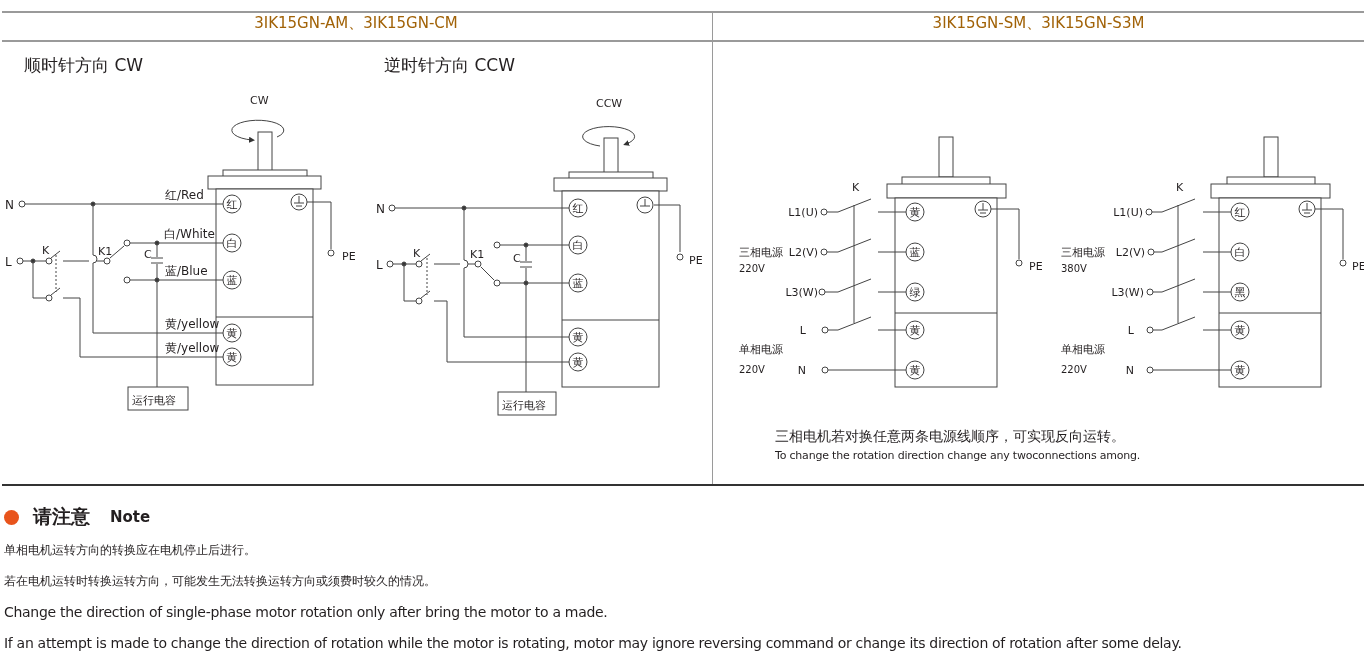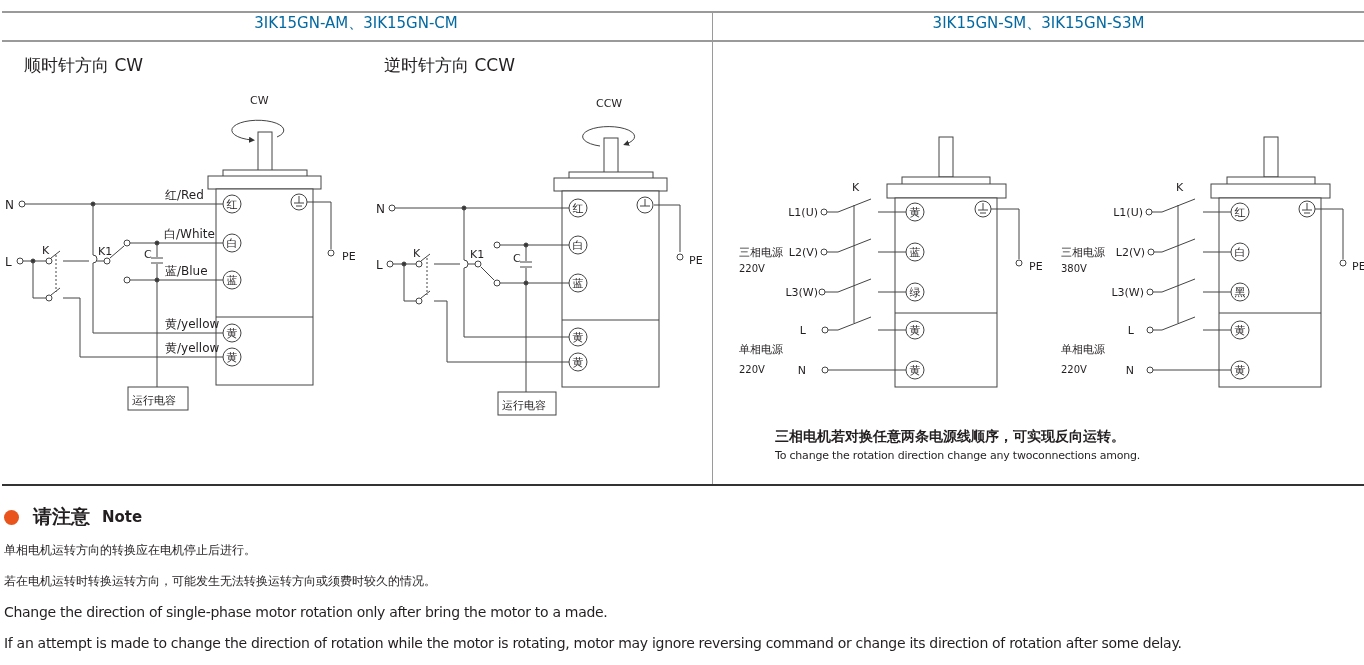--- a/index.html
+++ b/index.html
@@ -1,26 +1,26 @@
 <!DOCTYPE html>
 <html><head>
 <meta charset="utf-8">
 <style>
   html, body { margin:0; padding:0; background:#ffffff; }
   body { width:1364px; height:665px; position:relative; overflow:hidden;
          font-family:"DejaVu Sans", "Liberation Sans", sans-serif; color:#231f20; }
   .abs { position:absolute; }
   .hline { position:absolute; height:2px; background:#9a9a9a; }
   .vline { position:absolute; width:1px; background:#9a9a9a; }
-  .hdr { position:absolute; top:14px; font-size:15px; text-align:center; color:#0369a1; }
+  .hdr { position:absolute; top:14px; font-size:15px; text-align:center; color:#a16207; }
   .sub { position:absolute; top:54px; font-size:17px; color:#231f20; }
   svg text { font-family:"DejaVu Sans", "Liberation Sans", sans-serif; fill:#231f20; }
   .note-title { position:absolute; left:4px; top:504px; font-size:19px; font-weight:bold; display:flex; align-items:center;gap:11px; }
   .dot { width:15px; height:15px; border-radius:50%; background:#e8541c; margin-right:3px; display:inline-block; }
-  .note-title .en { font-size:15px; font-weight:bold; margin-left:1px; }
+  .note-title .en { font-size:15px; font-weight:bold; margin-left:9px; }
   .note-line { position:absolute; left:4px; font-size:12px; color:#231f20; white-space:nowrap; }
   .note-line.en { font-size:14px; letter-spacing:-0.3px; }
   .tp-text { position:absolute; left:775px; white-space:nowrap; }
 </style>
 </head>
 <body>
 
 <div class="hline" style="left:2px; top:11px; width:1362px;"></div>
 <div class="hline" style="left:2px; top:40px; width:1362px;"></div>
 <div class="vline" style="left:712px; top:11px; height:474px;"></div>
@@ -320,21 +320,21 @@
     <g font-size="11" text-anchor="middle">
       <text x="1240" y="216">红</text>
       <text x="1240" y="256">白</text>
       <text x="1240" y="296">黑</text>
       <text x="1240" y="334">黄</text>
       <text x="1240" y="374">黄</text>
     </g>
   </g>
 </svg>
 
-<div class="tp-text" style="top:428px; font-size:14px;font-weight:bold;">三相电机若对换任意两条电源线顺序，可实现反向运转。</div>
+<div class="tp-text" style="top:428px; font-size:14px;">三相电机若对换任意两条电源线顺序，可实现反向运转。</div>
 <div class="tp-text" style="top:449px; font-size:11px; letter-spacing:-0.2px;">To change the rotation direction change any twoconnections among.</div>
 
 <div class="note-title">
   <span class="dot" style="background: rgb(232, 84, 28);"></span>
   <span>请注意</span>
   <span class="en">Note</span>
 </div>
 <div class="note-line" style="top:542px;">单相电机运转方向的转换应在电机停止后进行。</div>
 <div class="note-line" style="top:573px;text-align:center;">若在电机运转时转换运转方向，可能发生无法转换运转方向或须费时较久的情况。</div>
 <div class="note-line en" style="top:604px;">Change the direction of single-phase motor rotation only after bring the motor to a made.</div>

